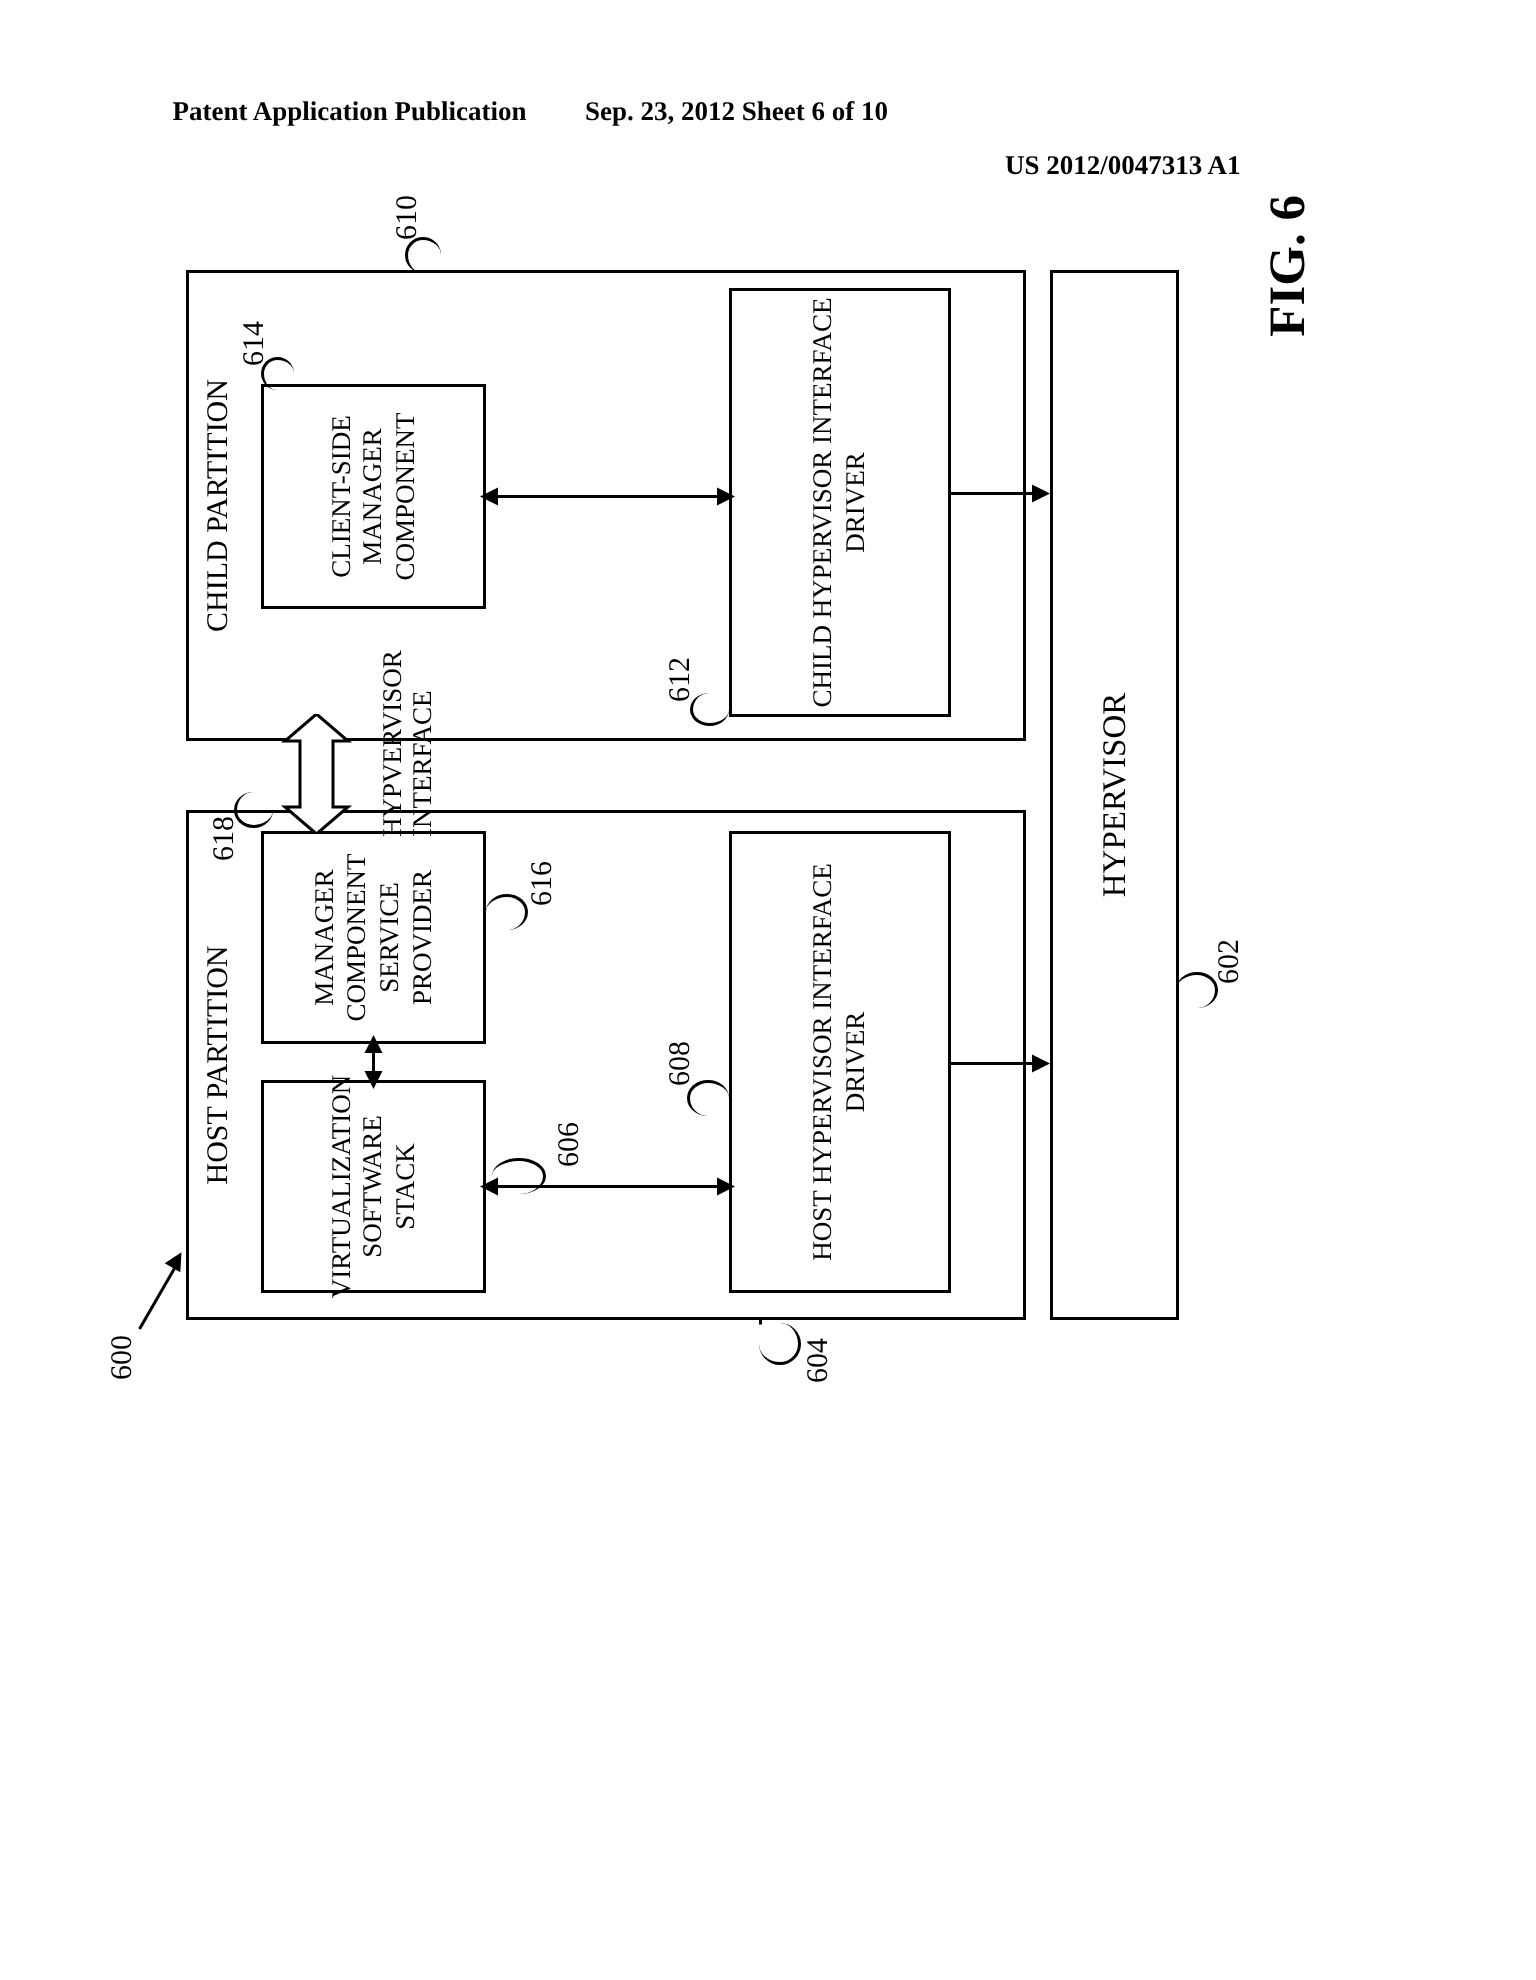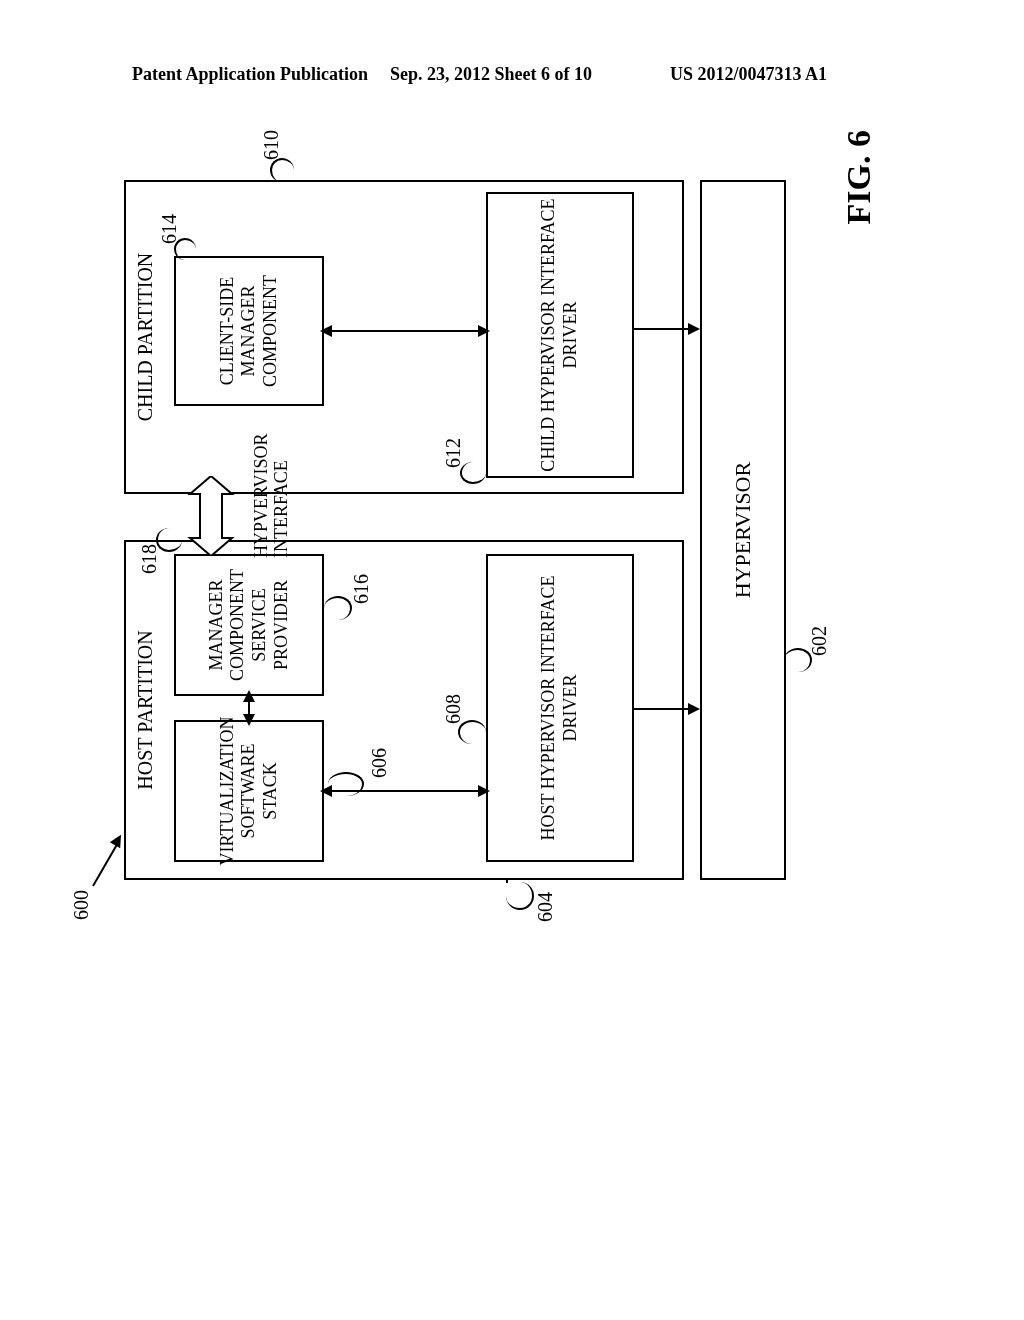--- a/index.html
+++ b/index.html
@@ -13,23 +13,23 @@
   }
   .header {
     position: absolute;
     top: 64px;
     left: 0;
     width: 100%;
     display: flex;
     font-weight: bold;
     font-size: 18px;
   }
-  .header .left { position: absolute; left: 132px; text-align: right; }
+  .header .left { position: absolute; left: 115px; text-align: right; }
   .header .center { position: absolute; left: 390px; }
-  .header .right { position: absolute; left: 670px; }
+  .header .right { position: absolute; left: 670px; margin-top: 36px; }
 
   .figure-area {
     position: absolute;
     left: 88px;
     top: 160px;
     width: 740px;
     height: 740px;
     transform: rotate(-90deg);
     transform-origin: center center;
   }

